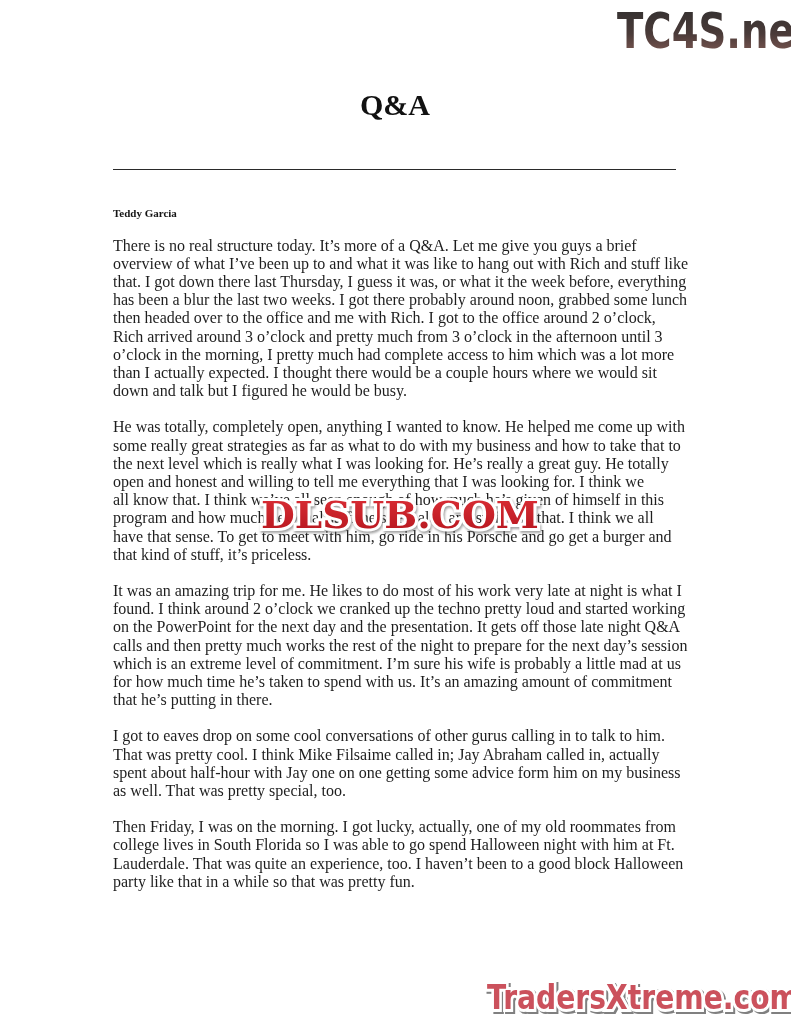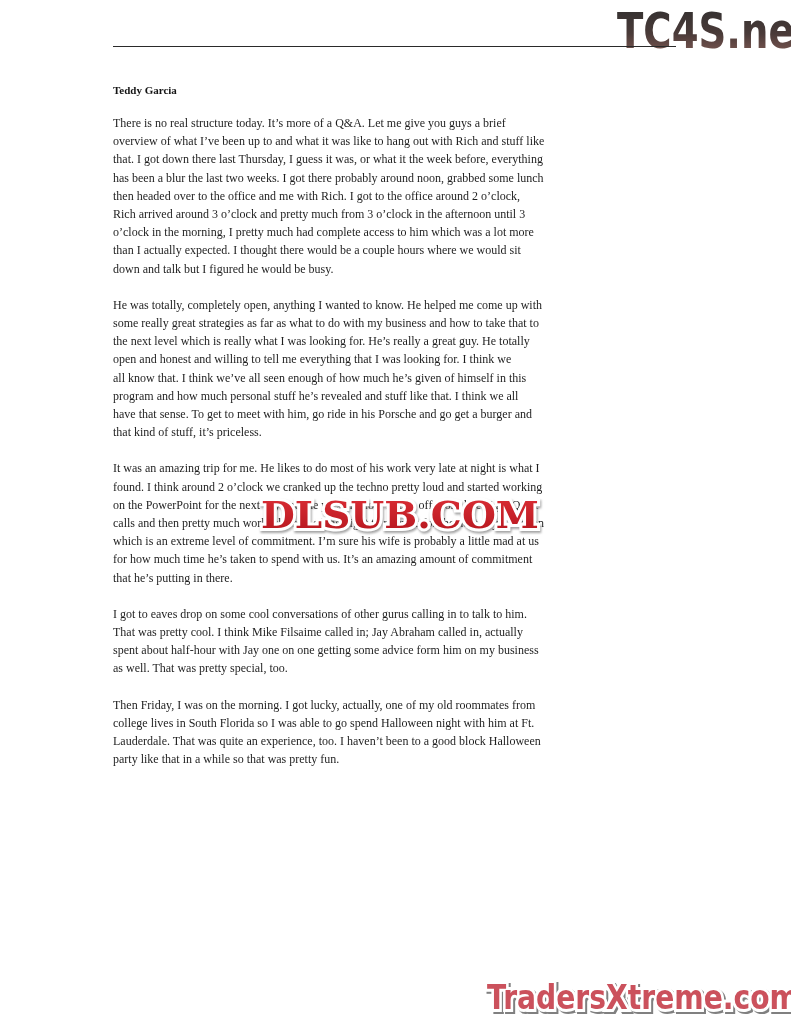--- a/index.html
+++ b/index.html
@@ -60,21 +60,21 @@
     margin: 46px 0 0 0;
   }
   .speaker {
     margin: 37px 0 0 0;
     font-size: 11px;
     font-weight: bold;
     color: #141414;
   }
   .body-text p {
     margin: 18px 0 0 0;
-    font-size: 12px;
+    font-size: 16px;
     line-height: 18.2px;
     white-space: pre-line;
     color: #1e1e1e;
   }
 
   
   .center-stamp {
     position: absolute;
     left: 252px;
     top: 491px;
@@ -116,20 +116,21 @@
           <stop offset="0" stop-color="#2e2e2e"></stop>
           <stop offset="0.55" stop-color="#4a3b39"></stop>
           <stop offset="1" stop-color="#8a5f58"></stop>
         </linearGradient>
       </defs>
       <text x="232" y="46" text-anchor="end" font-size="50" font-weight="bold" textLength="196" lengthAdjust="spacingAndGlyphs" fill="url(#tc4sGrad)">TC4S.net</text>
     </svg>
   </div>
 
   <div class="content">
+    <div class="doc-title">Q&amp;A</div>
     <hr class="rule">
     <div class="speaker">Teddy Garcia</div>
     <div class="body-text">
       <p>There is no real structure today. It’s more of a Q&amp;A. Let me give you guys a brief
 overview of what I’ve been up to and what it was like to hang out with Rich and stuff like
 that. I got down there last Thursday, I guess it was, or what it the week before, everything
 has been a blur the last two weeks. I got there probably around noon, grabbed some lunch
 then headed over to the office and me with Rich. I got to the office around 2 o’clock,
 Rich arrived around 3 o’clock and pretty much from 3 o’clock in the afternoon until 3
 o’clock in the morning, I pretty much had complete access to him which was a lot more

